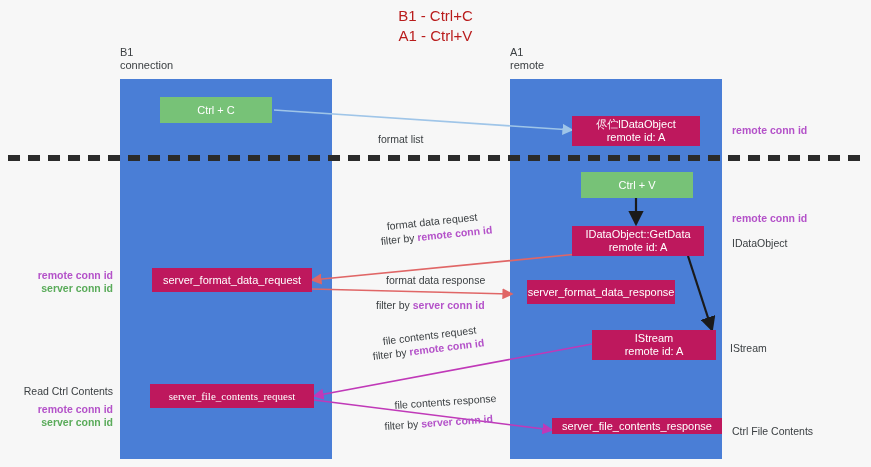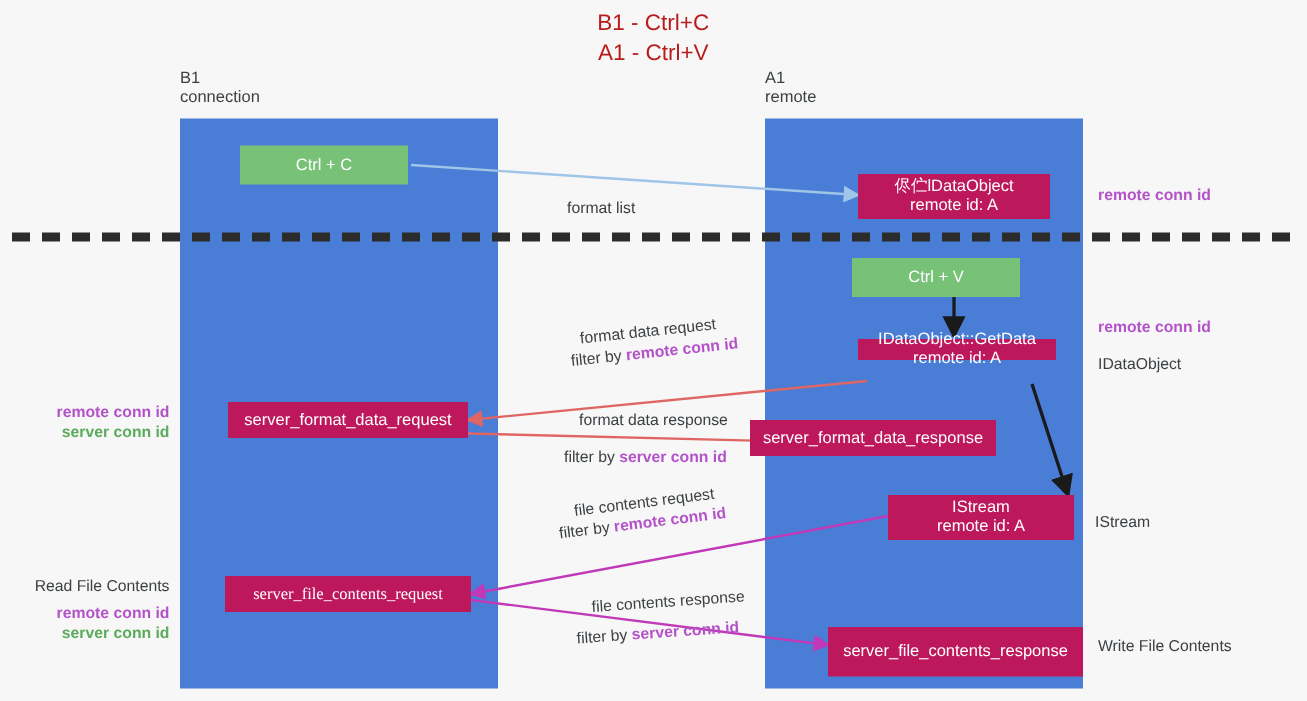--- a/index.html
+++ b/index.html
@@ -108,35 +108,35 @@
     <line x1="592" y1="344" x2="314" y2="396" stroke="#c039b8" stroke-width="1.6" marker-end="url(#ah-mag)"></line>
 
     <line x1="314" y1="400" x2="552" y2="430" stroke="#c039b8" stroke-width="1.6" marker-end="url(#ah-mag)"></line>
   </svg>
 
   <div class="box green" style="left:160px;top:97px;width:112px;height:26px;">Ctrl + C</div>
 
   <div class="box orange" style="left:572px;top:116px;width:128px;height:30px;">侭伫lDataObject
 remote id: A</div>
 
-  <div class="box green" style="left:568px;top:172px;width:112px;height:26px;">Ctrl + V</div>
+  <div class="box green" style="left:581px;top:172px;width:112px;height:26px;">Ctrl + V</div>
 
-  <div class="box orange" style="left:572px;top:226px;width:132px;height:14px;">IDataObject::GetData
+  <div class="box orange" style="left:572px;top:226px;width:132px;height:30px;">IDataObject::GetData
 remote id: A</div>
 
   <div class="box orange" style="left:152px;top:268px;width:160px;height:24px;text-align:center;">server_format_data_request</div>
 
-  <div class="box orange" style="left:500px;top:280px;width:164px;height:24px;">server_format_data_response</div>
+  <div class="box orange" style="left:527px;top:280px;width:148px;height:24px;">server_format_data_response</div>
 
   <div class="box orange" style="left:592px;top:330px;width:124px;height:30px;">IStream
 remote id: A</div>
 
   <div class="box orange" style="left:150px;top:384px;width:164px;height:24px;font-family:Liberation Serif, serif;">server_file_contents_request</div>
 
-  <div class="box orange" style="left:552px;top:418px;width:170px;height:33px;">server_file_contents_response</div>
+  <div class="box orange" style="left:552px;top:418px;width:170px;height:16px;">server_file_contents_response</div>
 
   <div id="dashed"></div>
 
   <div class="edge-lbl" style="left:378px;top:100px;margin-top:32px;">format list</div>
 
   <div class="edge-lbl" style="left:386px;top:219px;transform:rotate(-6deg);">
     <span>format data request</span>
   </div>
   <div class="edge-lbl" style="left:380px;top:234px;transform:rotate(-6deg);">
     <span>filter by </span><span class="purple">remote conn id</span>
@@ -164,22 +164,22 @@
   </div>
 
   <div class="lbl right purple" style="left:732px;top:123px;">remote conn id</div>
 
   <div class="lbl right purple" style="left:732px;top:211px;">remote conn id</div>
 
   <div class="lbl right" style="left:732px;top:236px;">IDataObject</div>
 
   <div class="lbl right" style="left:730px;top:341px;">IStream</div>
 
-  <div class="lbl right" style="left:732px;top:424px;">Write File Contents</div>
+  <div class="lbl right" style="left:732px;top:424px;">Ctrl File Contents</div>
 
   <div class="lbl lefted purple" style="left:0;top:268px;width:113px;">remote conn id</div>
   <div class="lbl lefted green-t" style="left:0;top:281px;width:113px;">server conn id</div>
 
-  <div class="lbl lefted" style="left:0;top:384px;width:113px;">Read File Contents</div>
+  <div class="lbl lefted" style="left:0;top:384px;width:113px;">Read Ctrl Contents</div>
   <div class="lbl lefted purple" style="left:0;top:402px;width:113px;">remote conn id</div>
   <div class="lbl lefted green-t" style="left:0;top:415px;width:113px;">server conn id</div>
 
 </div>
 
 </body></html>

